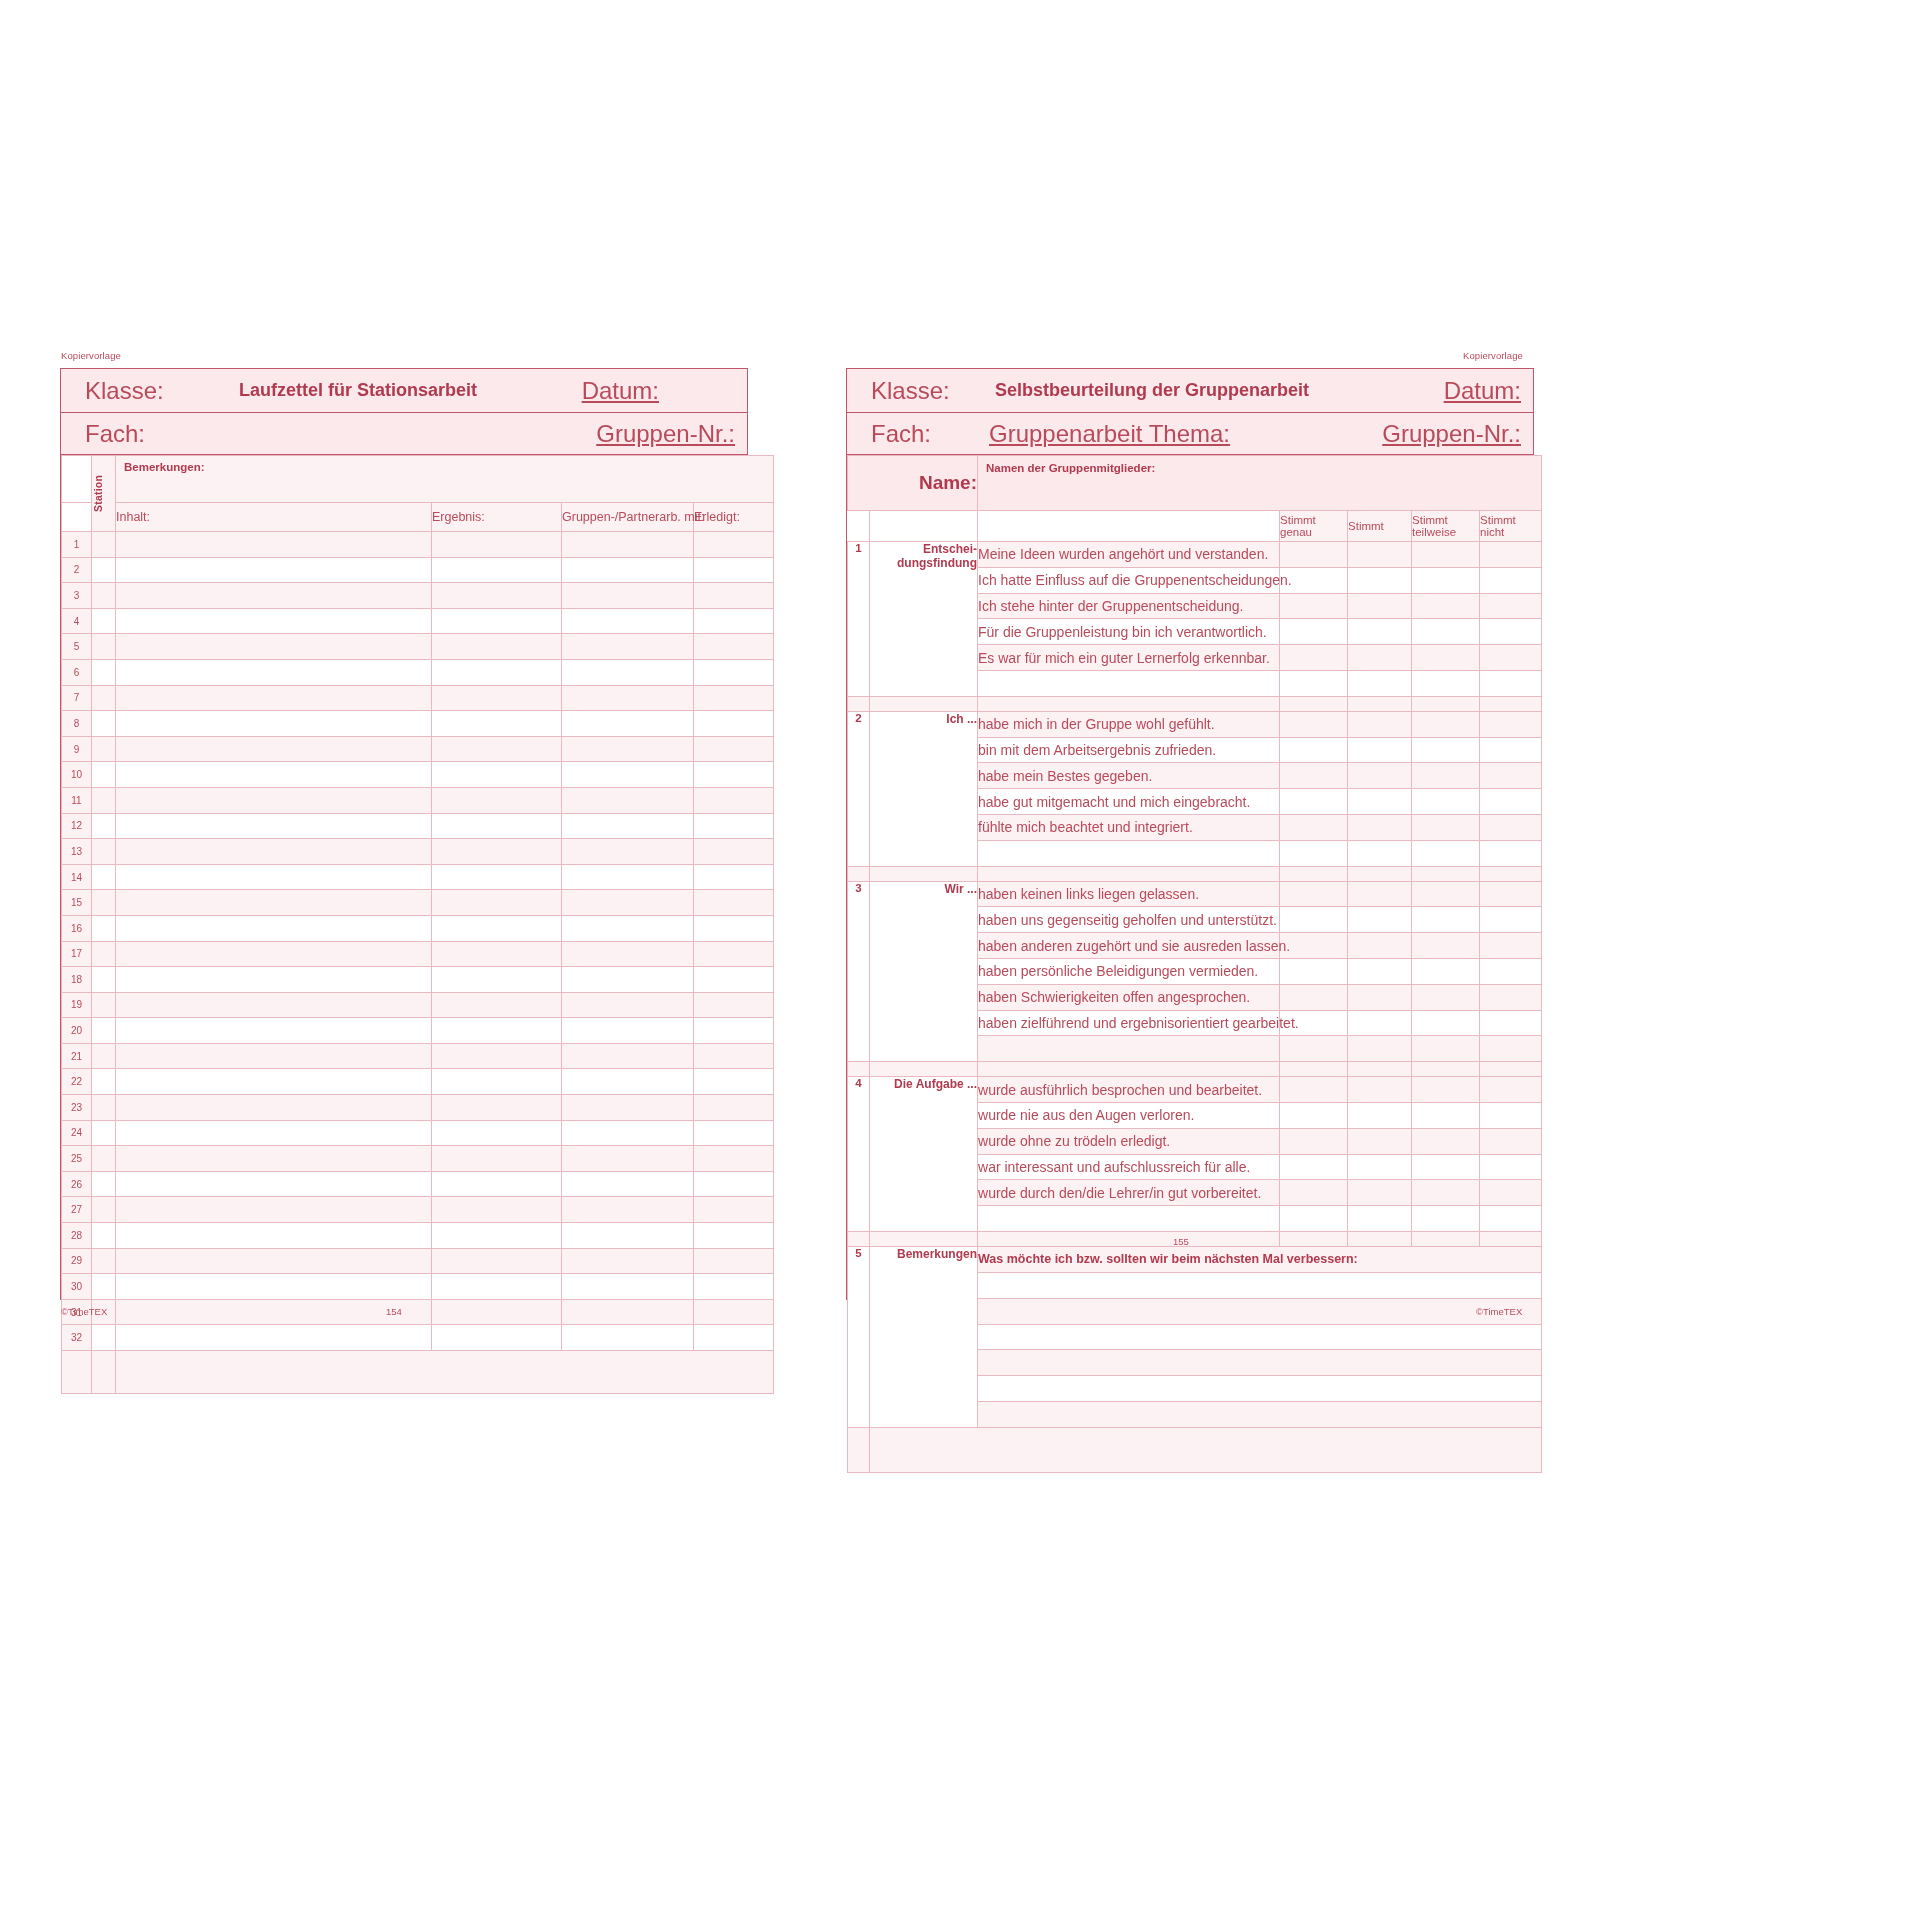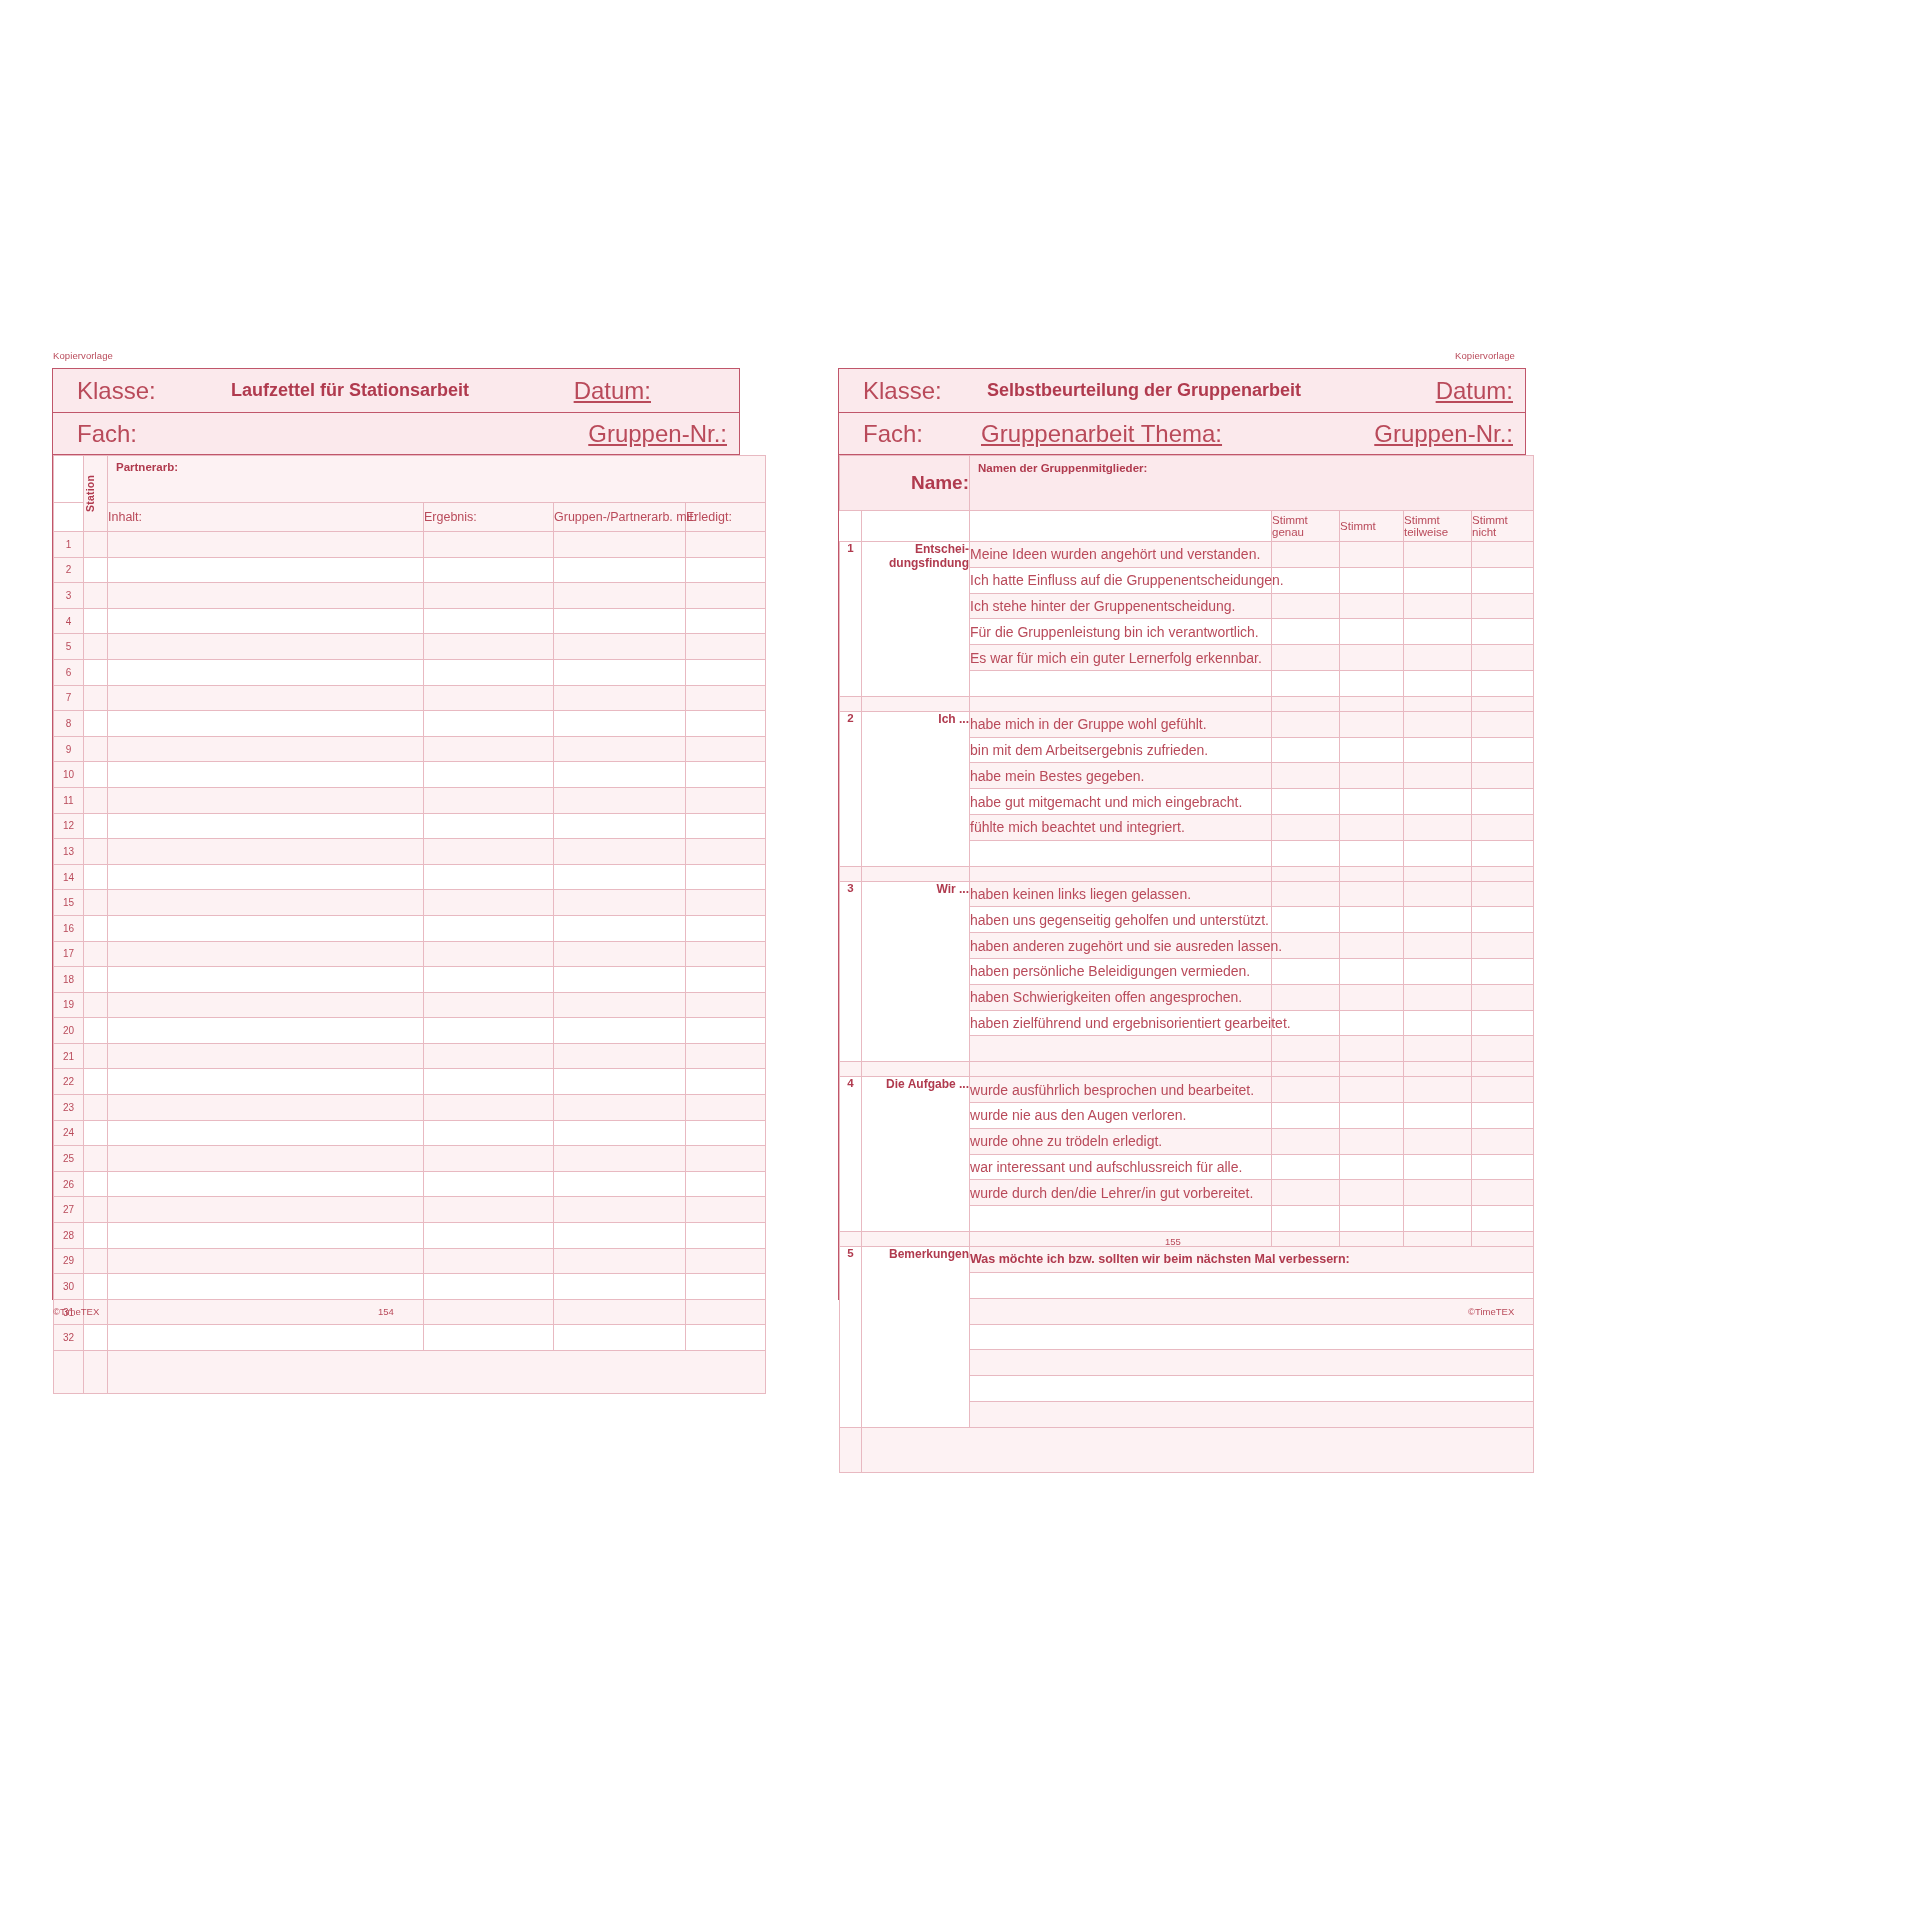--- a/index.html
+++ b/index.html
@@ -8,20 +8,21 @@
     background: #ffffff;
     width: 1920px;
     height: 1920px;
     font-family: "Liberation Sans", sans-serif;
   }
   .page-wrap {
     position: relative;
     width: 1852px;
     height: 1920px;
     background: #ffffff;
+    margin-left: 8px;
   }
 
   
   :root {
     --ink: #b94a5a;
     --ink-strong: #b03a4e;
     --line: #d98c98;
     --line-soft: #e8b9c1;
     --fill-a: #fdf2f3;
     --fill-b: #fbe9ec;
@@ -265,21 +266,21 @@
           <col class="col-erl">
       </colgroup>
 
       <tbody>
           <tr>
         <td class="bem-cell" style="border-right:none;background:#ffffff;"></td>
         <td class="station-cell" rowspan="2">
           <div class="station-txt">Station</div>
         </td>
         <td class="bem-cell" colspan="4">
-          <div class="bem-txt">Partnerarb:</div>
+          <div class="bem-txt">Bemerkungen:</div>
         </td>
       </tr>
 
       <tr>
         <td class="colhead" style="background:#ffffff;border-right:none;"></td>
         <td class="colhead">Inhalt:</td>
         <td class="colhead">Ergebnis:</td>
         <td class="colhead">Gruppen-/Partnerarb. mit:</td>
         <td class="colhead">Erledigt:</td>
       </tr>

